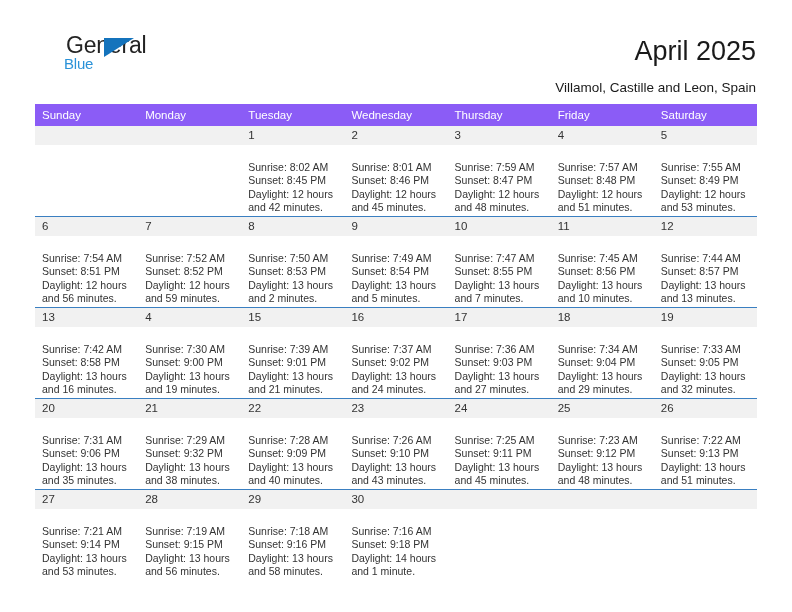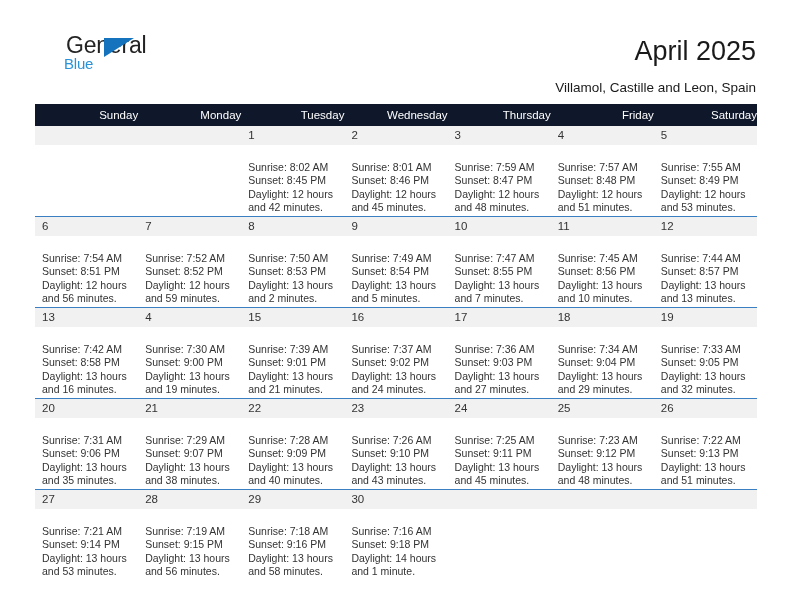--- a/index.html
+++ b/index.html
@@ -89,25 +89,25 @@
     left: 35px;
     top: 104px;
     width: 722px;
   }
   table.cal {
     border-collapse: collapse;
     width: 722px;
     table-layout: fixed;
   }
   table.cal th {
-    background: #0f172a;
+    background: #8b5cf6;
     color: #ffffff;
     font-size: 11.5px;
     font-weight: normal;
-    text-align: right;
+    text-align: left;
     padding: 5px 0 5px 7px;
     height: 11px;
     border: none;
   }
   td.daycell {
     vertical-align: top;
     padding: 0;
     border: none;
     border-top: 1px solid #3a7fc1;
     height: 90px;
@@ -358,21 +358,21 @@
                 <div>Sunrise: 7:31 AM</div>
                 <div>Sunset: 9:06 PM</div>
                 <div>Daylight: 13 hours</div>
                 <div>and 35 minutes.</div>
               </div>
             </td>
             <td class="daycell">
               <div class="daynum">21</div>
               <div class="details">
                 <div>Sunrise: 7:29 AM</div>
-                <div>Sunset: 9:07 PM</div>
+                <div>Sunset: 9:32 PM</div>
                 <div>Daylight: 13 hours</div>
                 <div>and 38 minutes.</div>
               </div>
             </td>
             <td class="daycell">
               <div class="daynum">22</div>
               <div class="details">
                 <div>Sunrise: 7:28 AM</div>
                 <div>Sunset: 9:09 PM</div>
                 <div>Daylight: 13 hours</div>

